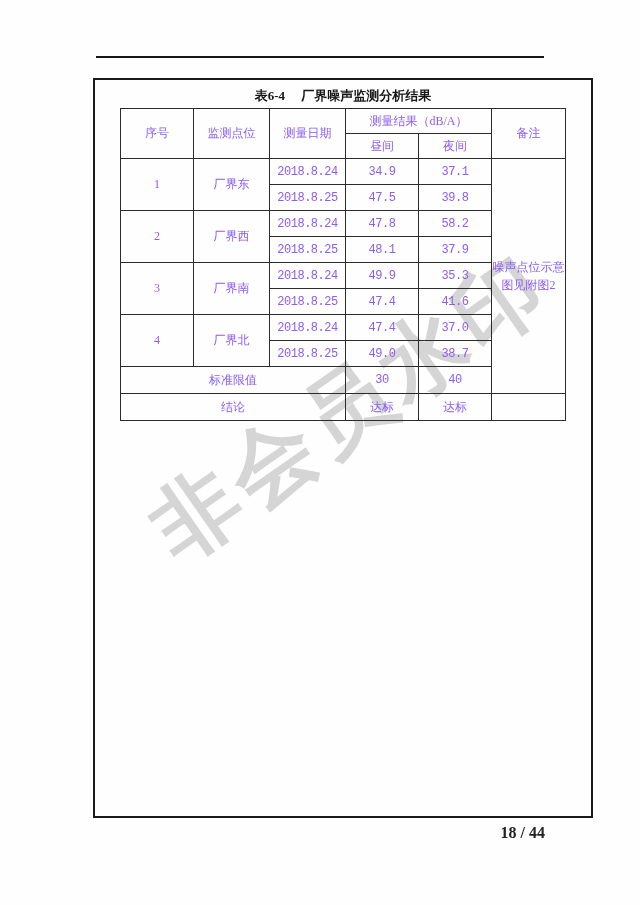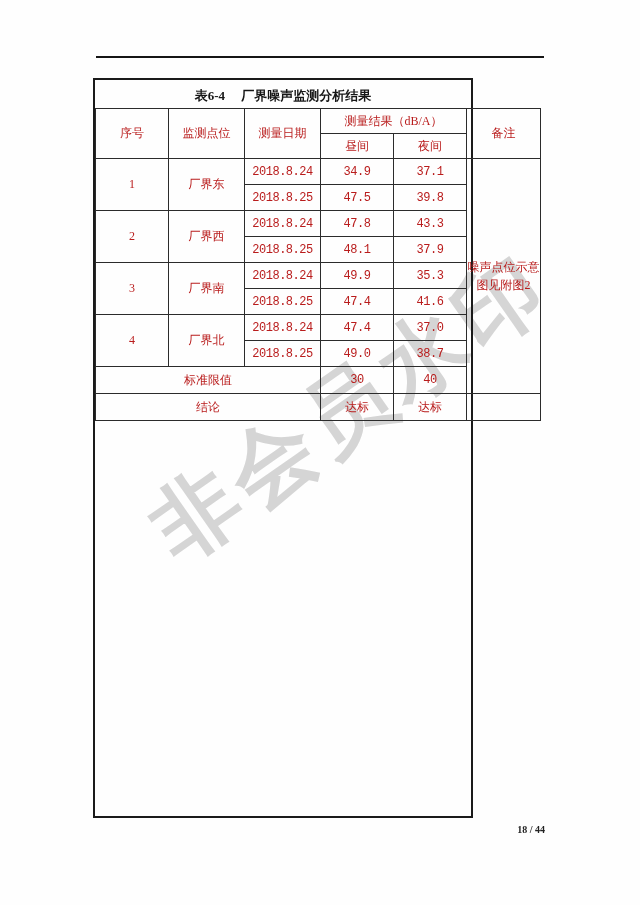--- a/index.html
+++ b/index.html
@@ -43,21 +43,21 @@
     position: absolute;
     top: 56px; left: 96px;
     width: 448px; height: 2px;
     background: #151515;
   }
 
   
   .outer-box {
     position: absolute;
     left: 93px; top: 78px;
-    width: 380px; height: 740px;
+    width: 500px; height: 740px;
     border: 2px solid #1a1a1a;
     background: transparent;
   }
 
   .table-title {
     margin-top: 7px;
     text-align: center;
     font-size: 13px;
     font-weight: bold;
     color: #161616;
@@ -68,21 +68,21 @@
     border-collapse: collapse;
     width: 445px;
     margin: 3px auto 0 auto;
   }
   table.noise th, table.noise td {
     border: 1px solid #2b2b2b;
     text-align: center;
     vertical-align: middle;
     font-size: 12px;
     font-weight: normal;
-    color: #b91c1c;
+    color: #8b5cf6;
     padding: 0;
     overflow: hidden;
   }
   tr.hrow { height: 25px; }
   tr.drow { height: 26px; }
   tr.srow { height: 27px; padding-left: 29px; }
   .num {
     font-family: "Liberation Mono", "DejaVu Sans Mono", monospace;
     font-size: 11px;
     letter-spacing: -0.5px;
@@ -100,21 +100,21 @@
     font-size: 13px;
     line-height: 22px;
     text-indent: 2em;
     text-align: justify;
     color: #1b1b1b;
   }
 
   .page-number {
     position: absolute;
     top: 824px; right: 95px;
-    font-size: 10px;
+    font-size: 16px;
     font-weight: bold;
     color: #222;
   }
 </style>
 </head>
 <body>
 
 <div class="page">
 
   <div class="watermark">非会员水印</div>
@@ -161,21 +161,21 @@
             <td class="num">2018.8.25</td>
             <td class="num">47.5</td>
             <td class="num">39.8</td>
           </tr>
 
           <tr class="drow">
             <td rowspan="2">2</td>
             <td rowspan="2">厂界西</td>
             <td class="num">2018.8.24</td>
             <td class="num">47.8</td>
-            <td class="num">43.3</td>
+            <td class="num">58.2</td>
           </tr>
           <tr class="drow">
             <td class="num">2018.8.25</td>
             <td class="num">48.1</td>
             <td class="num">37.9</td>
           </tr>
 
           <tr class="drow">
             <td rowspan="2">3</td>
             <td rowspan="2">厂界南</td>

